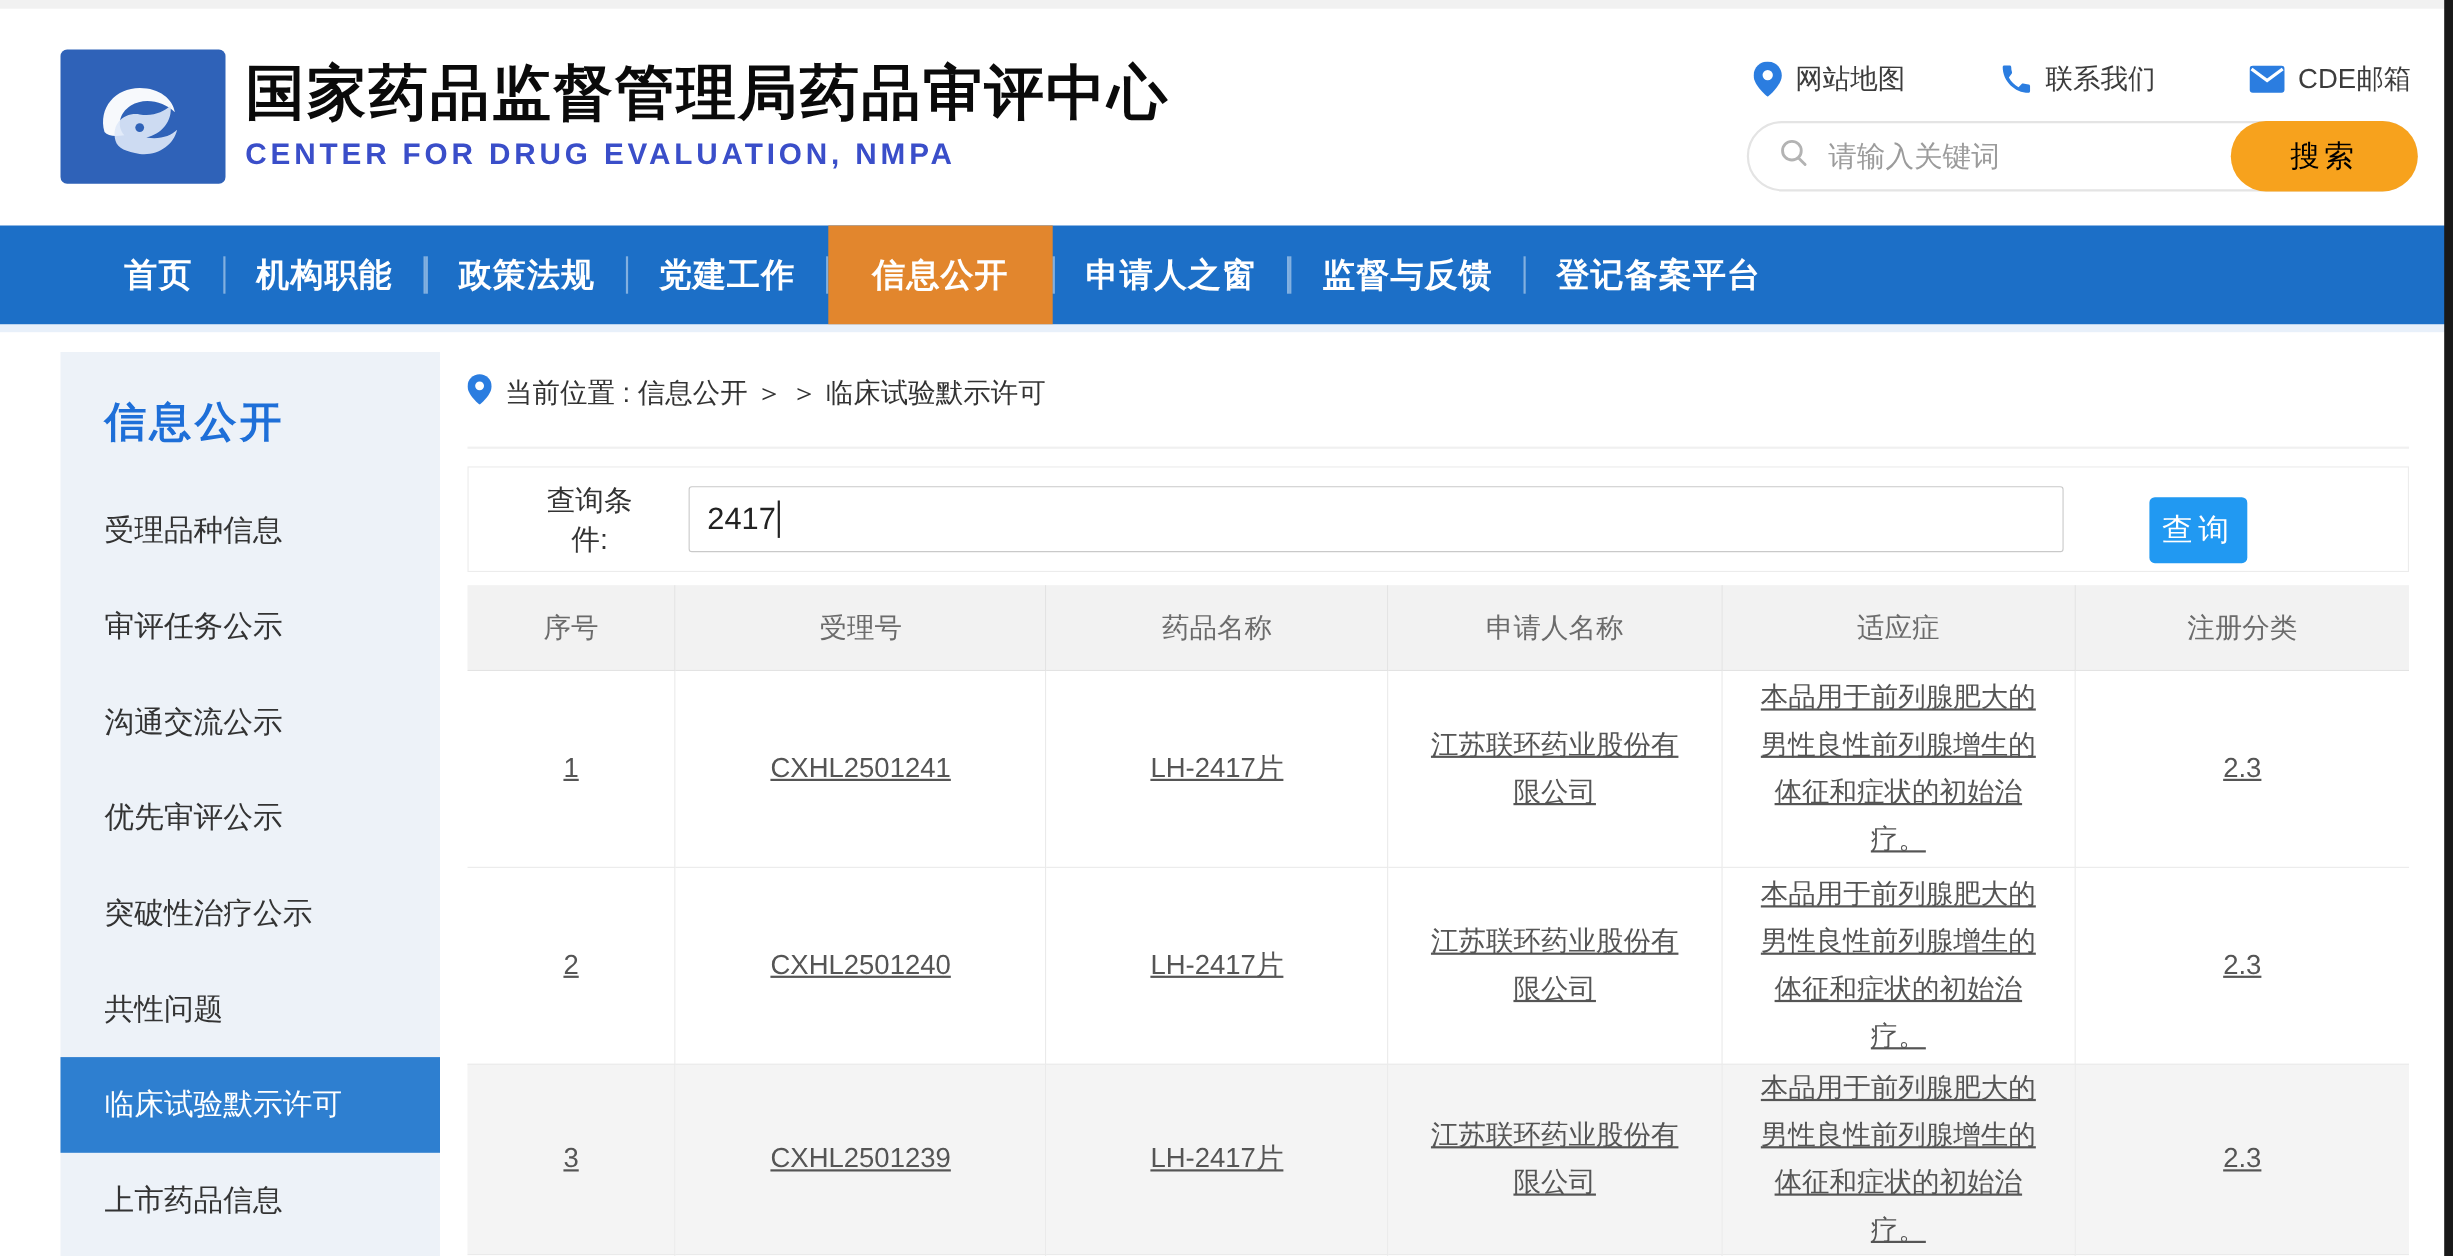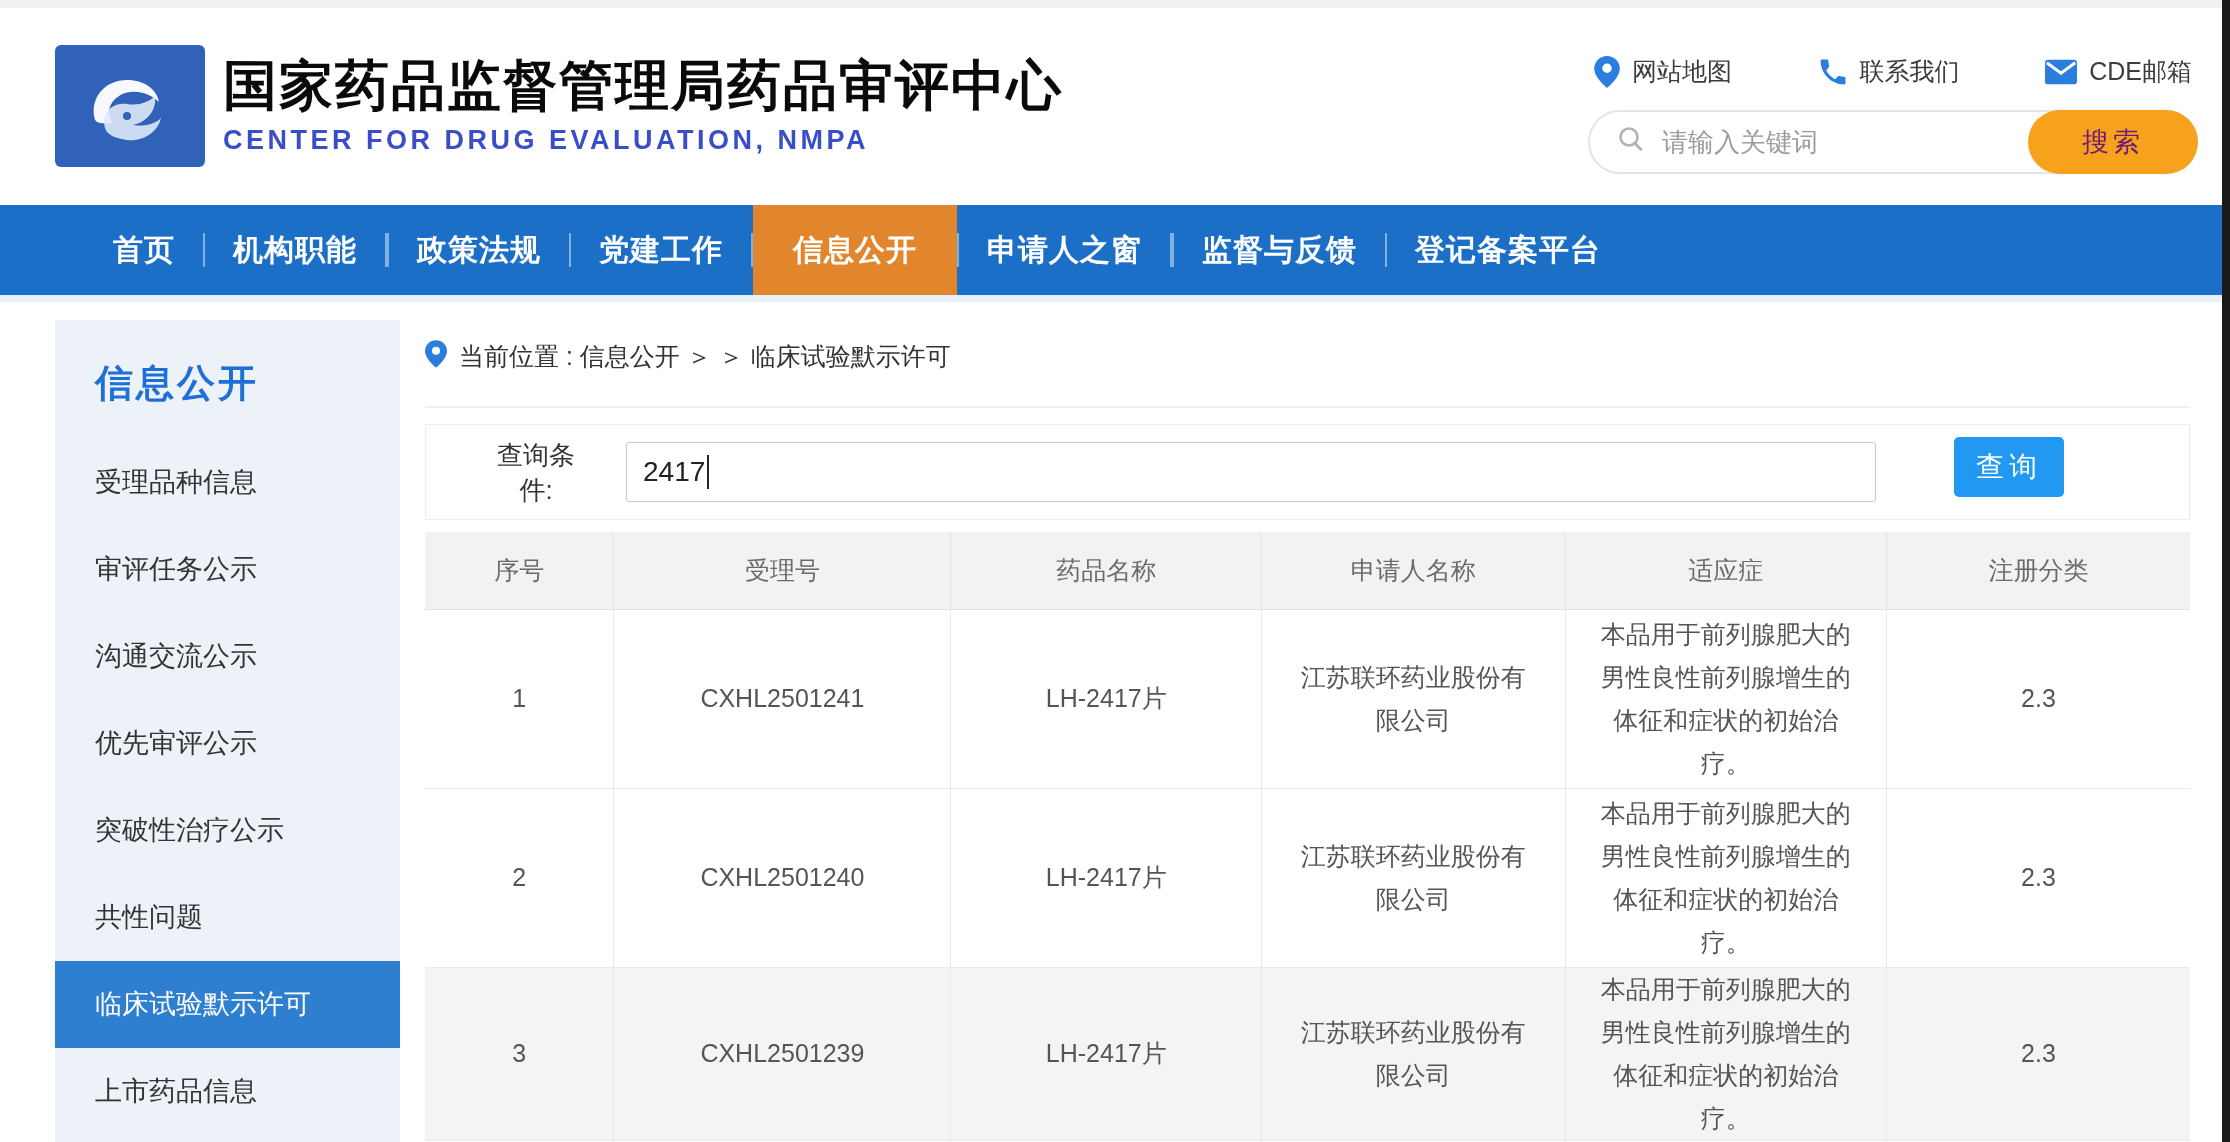--- a/index.html
+++ b/index.html
@@ -22,21 +22,21 @@
   .quick-links { display:flex; justify-content:space-between; align-items:center; padding:0 6px 0 4px; }
   .qlink { display:flex; align-items:center; gap:12px; cursor:pointer; }
   .qlink .ql-label { font-size:25px; color:#3c3c3c; }
   .qlink svg { display:block; }
 
   .search-row { position:relative; margin-top:22px; height:64px; }
   .search-pill { position:absolute; right:0; top:0; width:610px; height:64px; border:2px solid #e4e4e4; border-radius:32px; background:#fff; display:flex; align-items:center; }
   .search-pill .mag { margin-left:26px; }
   .search-placeholder { margin-left:16px; font-size:26px; color:#9c9c9c; }
   .search-btn { position:absolute; right:-2px; top:-2px; width:170px; height:64px; border:none; border-radius:32px;
-    background:var(--search_orange); color:#701a75; font-size:27px; font-family:inherit; letter-spacing:4px; cursor:pointer; }
+    background:var(--search_orange); color:#000000; font-size:27px; font-family:inherit; letter-spacing:4px; cursor:pointer; }
 
   
   .main-nav { position:absolute; left:0; top:205px; width:2230px; height:90px; background:var(--nav_blue);
     display:flex; align-items:stretch; padding-left:85px; }
   .nav-item { display:flex; align-items:center; padding:0 28px; color:#fff; font-size:30px; font-weight:700;
     letter-spacing:1px; text-decoration:none; cursor:pointer; white-space:nowrap; }
   .nav-item.active { background:var(--active_orange); padding:0 40px; }
   .nav-sep { width:2px; height:34px; background:rgba(255,255,255,.45); align-self:center; }
   .nav-under { position:absolute; left:0; top:295px; width:2230px; height:7px; background:#e8f0fa; }
 
@@ -52,30 +52,30 @@
   .breadcrumb svg { flex:0 0 auto; }
   .breadcrumb-text { font-size:25px; color:#333; }
   .bc-divider { margin-top:34px; height:2px; background:#f0f0f0; }
 
   .query-panel { position:relative; margin-top:16px; height:96px; border:1px solid #ececec; background:#fff; }
   .query-label { position:absolute; left:64px; top:13px; width:92px; font-size:26px; color:#333; line-height:35px; text-align:center; }
   .query-input { position:absolute; left:200px; top:17px; width:1250px; height:60px; border:1px solid #c9c9c9; border-radius:3px;
     background:#fff; display:flex; align-items:center; padding-left:16px; cursor:text; }
   .query-value { font-size:28px; color:#222; }
   .caret { display:inline-block; width:2px; height:34px; background:#222; margin-left:2px; }
-  .query-btn { position:absolute; left:1528px; top:12px; width:110px; height:60px; border:none; border-radius:5px;
+  .query-btn { position:absolute; left:1528px; top:27px; width:89px; height:60px; border:none; border-radius:5px;
     background:var(--query_blue); color:#fff; font-size:28px; font-family:inherit; letter-spacing:5px; cursor:pointer; }
 
   
   table.results { margin-top:12px; width:1765px; border-collapse:collapse; table-layout:fixed; }
   .results th { height:77px; background:#f2f2f2; color:#6b6b6b; font-size:25px; font-weight:400;
     border-right:1px solid #e3e3e3; border-bottom:1px solid #e3e3e3; }
   .results th:last-child { border-right:none; }
   .results td { border-right:1px solid #eaeaea; border-bottom:1px solid #eaeaea; text-align:center; vertical-align:middle;
-    font-size:25px; color:#555; padding:0 30px; line-height:1.72; }
+    font-size:25px; color:#555; padding:0 30px; line-height:1.72;text-decoration:underline; }
   .results td:last-child { border-right:none; }
   .results tbody tr:nth-child(1), .results tbody tr:nth-child(2) { height:179px; }
   .results tbody tr:nth-child(3) { height:162px; }
   .results tbody tr.shaded td { background:#f4f4f4; }
   .results tbody tr.partial { height:60px; }
   .results tbody tr.partial td { border-bottom:none; }
 </style>
 </head>
 <body>
 

